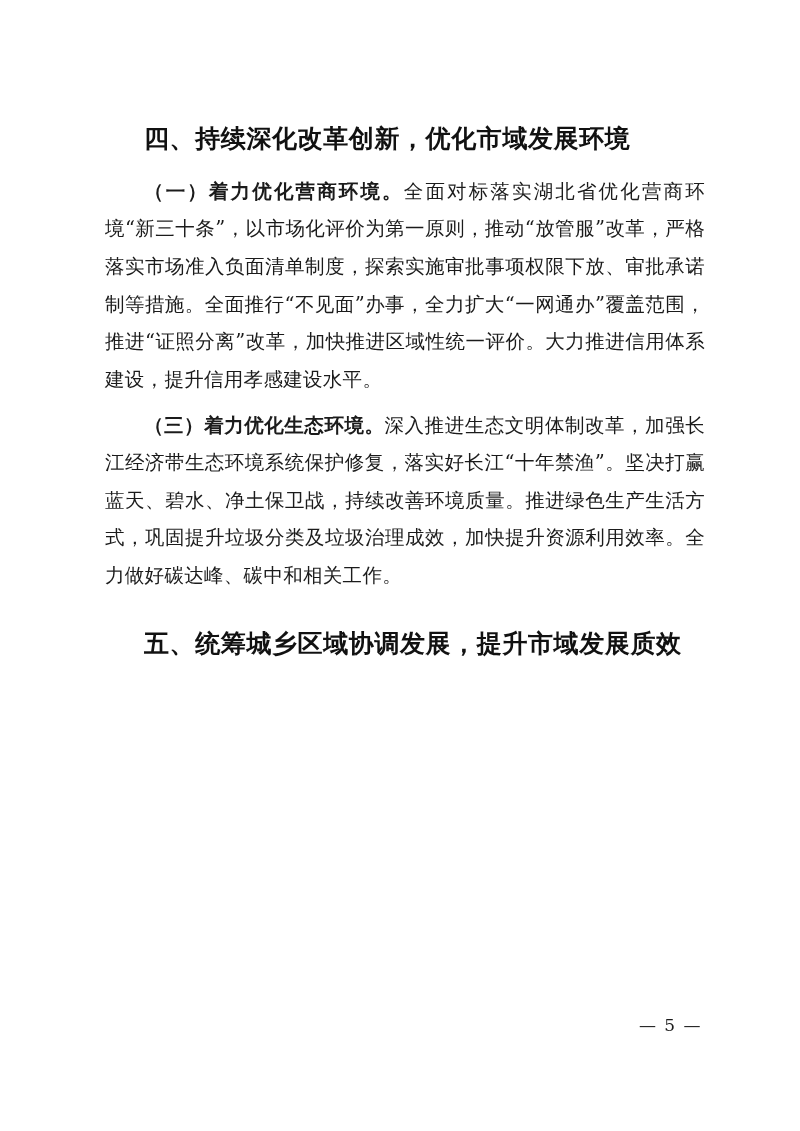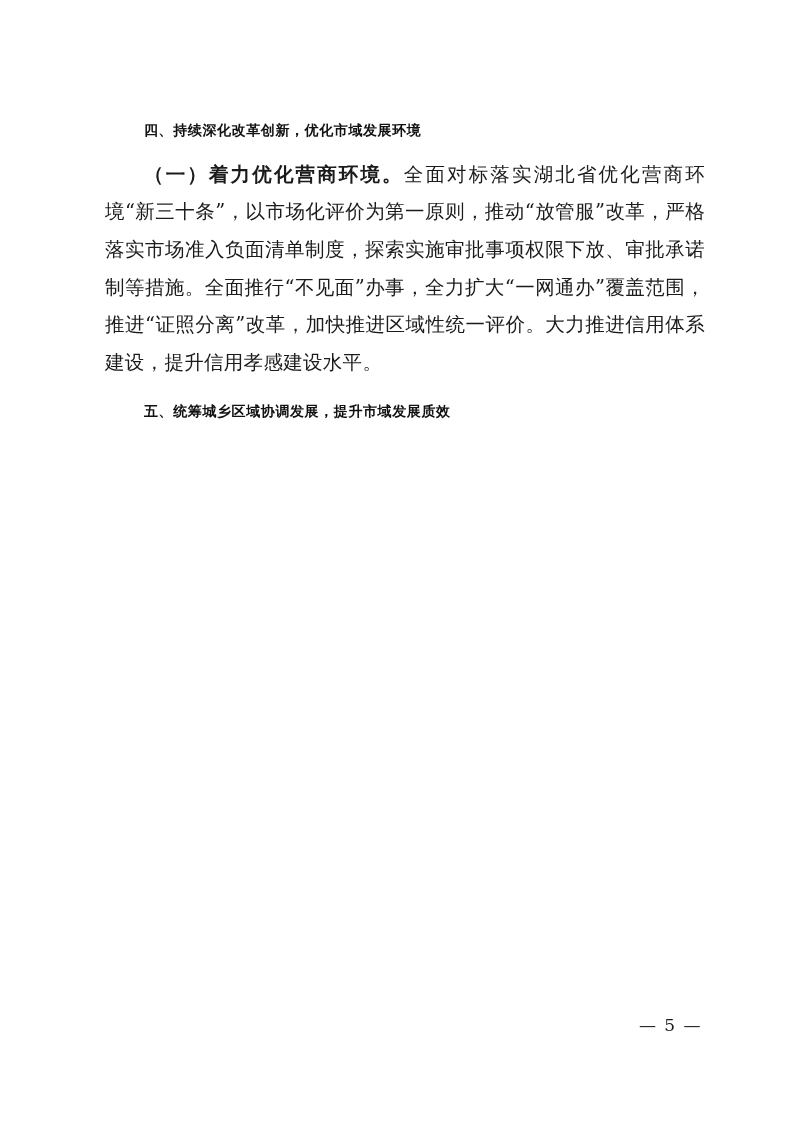--- a/index.html
+++ b/index.html
@@ -25,29 +25,29 @@
   }
   .content {
     position: absolute;
     left: 105px;
     top: 120px;
     width: 600px;
   }
   .heading {
     font-family: "DejaVu Sans", sans-serif;
     font-weight: bold;
-    font-size: 14px;
+    font-size: 25px;
     line-height: 1.55;
     letter-spacing: 0.6px;
     text-indent: 39px;
     margin: 0 0 14px 0;
     color: #111111;
   }
   .heading.second {
-    margin-top: 20px;
+    margin-top: 30px;
   }
   p.para {
     font-size: 19.5px;
     line-height: 1.93;
     letter-spacing: 0.3px;
     text-indent: 39px;
     margin: 8px 0 5px 0;
     text-align: justify;
     text-justify: inter-ideograph;
     color: #1b1b1b;
@@ -70,20 +70,21 @@
 <body>
 
 <div class="page">
   <div class="content">
 
     <h2 class="heading">四、持续深化改革创新，优化市域发展环境</h2>
 
     <p class="para"><span class="bold-lead">（一）着力优化营商环境。</span><span>全面对标落实湖北省优化营商环境“新三十条”，以市场化评价为第一原则，推动“放管服”改革，严格落实市场准入负面清单制度，探索实施审批事项权限下放、审批承诺制等措施。全面推行“不见面”办事，全力扩大“一网通办”覆盖范围，推进“证照分离”改革，加快推进区域性统一评价。大力推进信用体系建设，提升信用孝感建设水平。</span></p>
 
 
+    <p class="para"><span class="bold-lead">（三）着力优化生态环境。</span><span>深入推进生态文明体制改革，加强长江经济带生态环境系统保护修复，落实好长江“十年禁渔”。坚决打赢蓝天、碧水、净土保卫战，持续改善环境质量。推进绿色生产生活方式，巩固提升垃圾分类及垃圾治理成效，加快提升资源利用效率。全力做好碳达峰、碳中和相关工作。</span></p>
 
     <h2 class="heading second">五、统筹城乡区域协调发展，提升市域发展质效</h2>
 
 
   </div>
 
   <div class="page-number">— 5 —</div>
 </div>
 
 </body></html>

